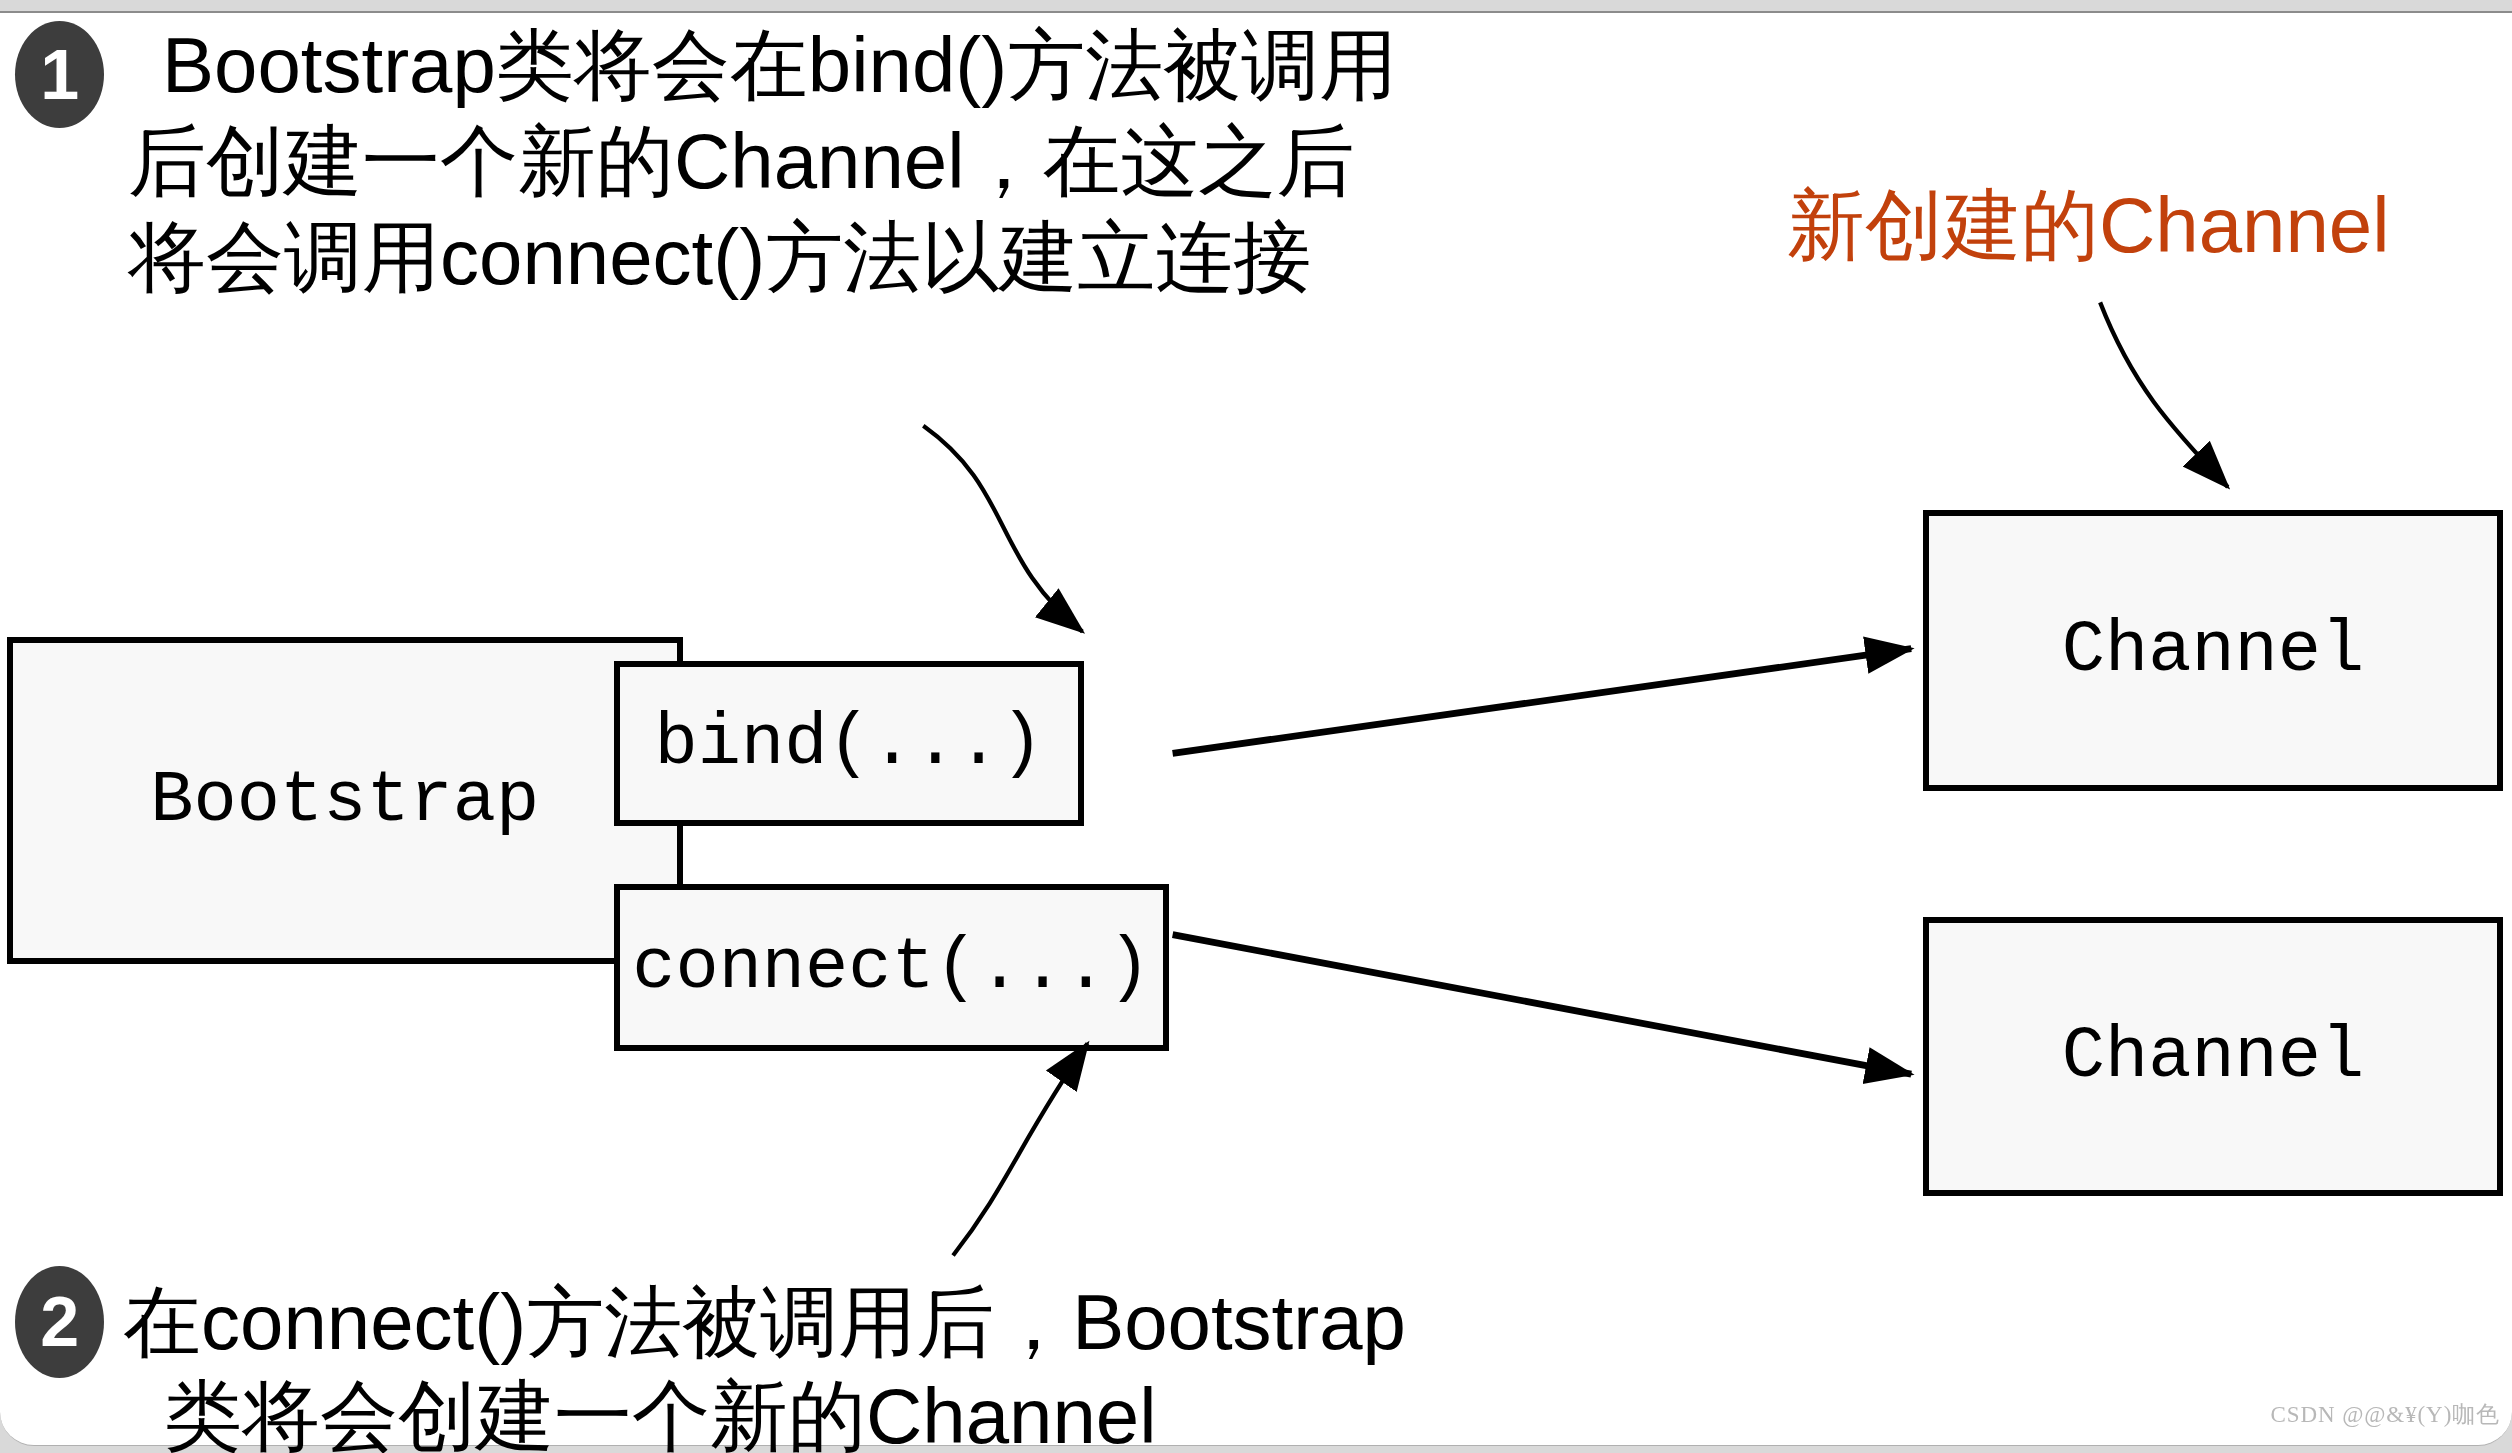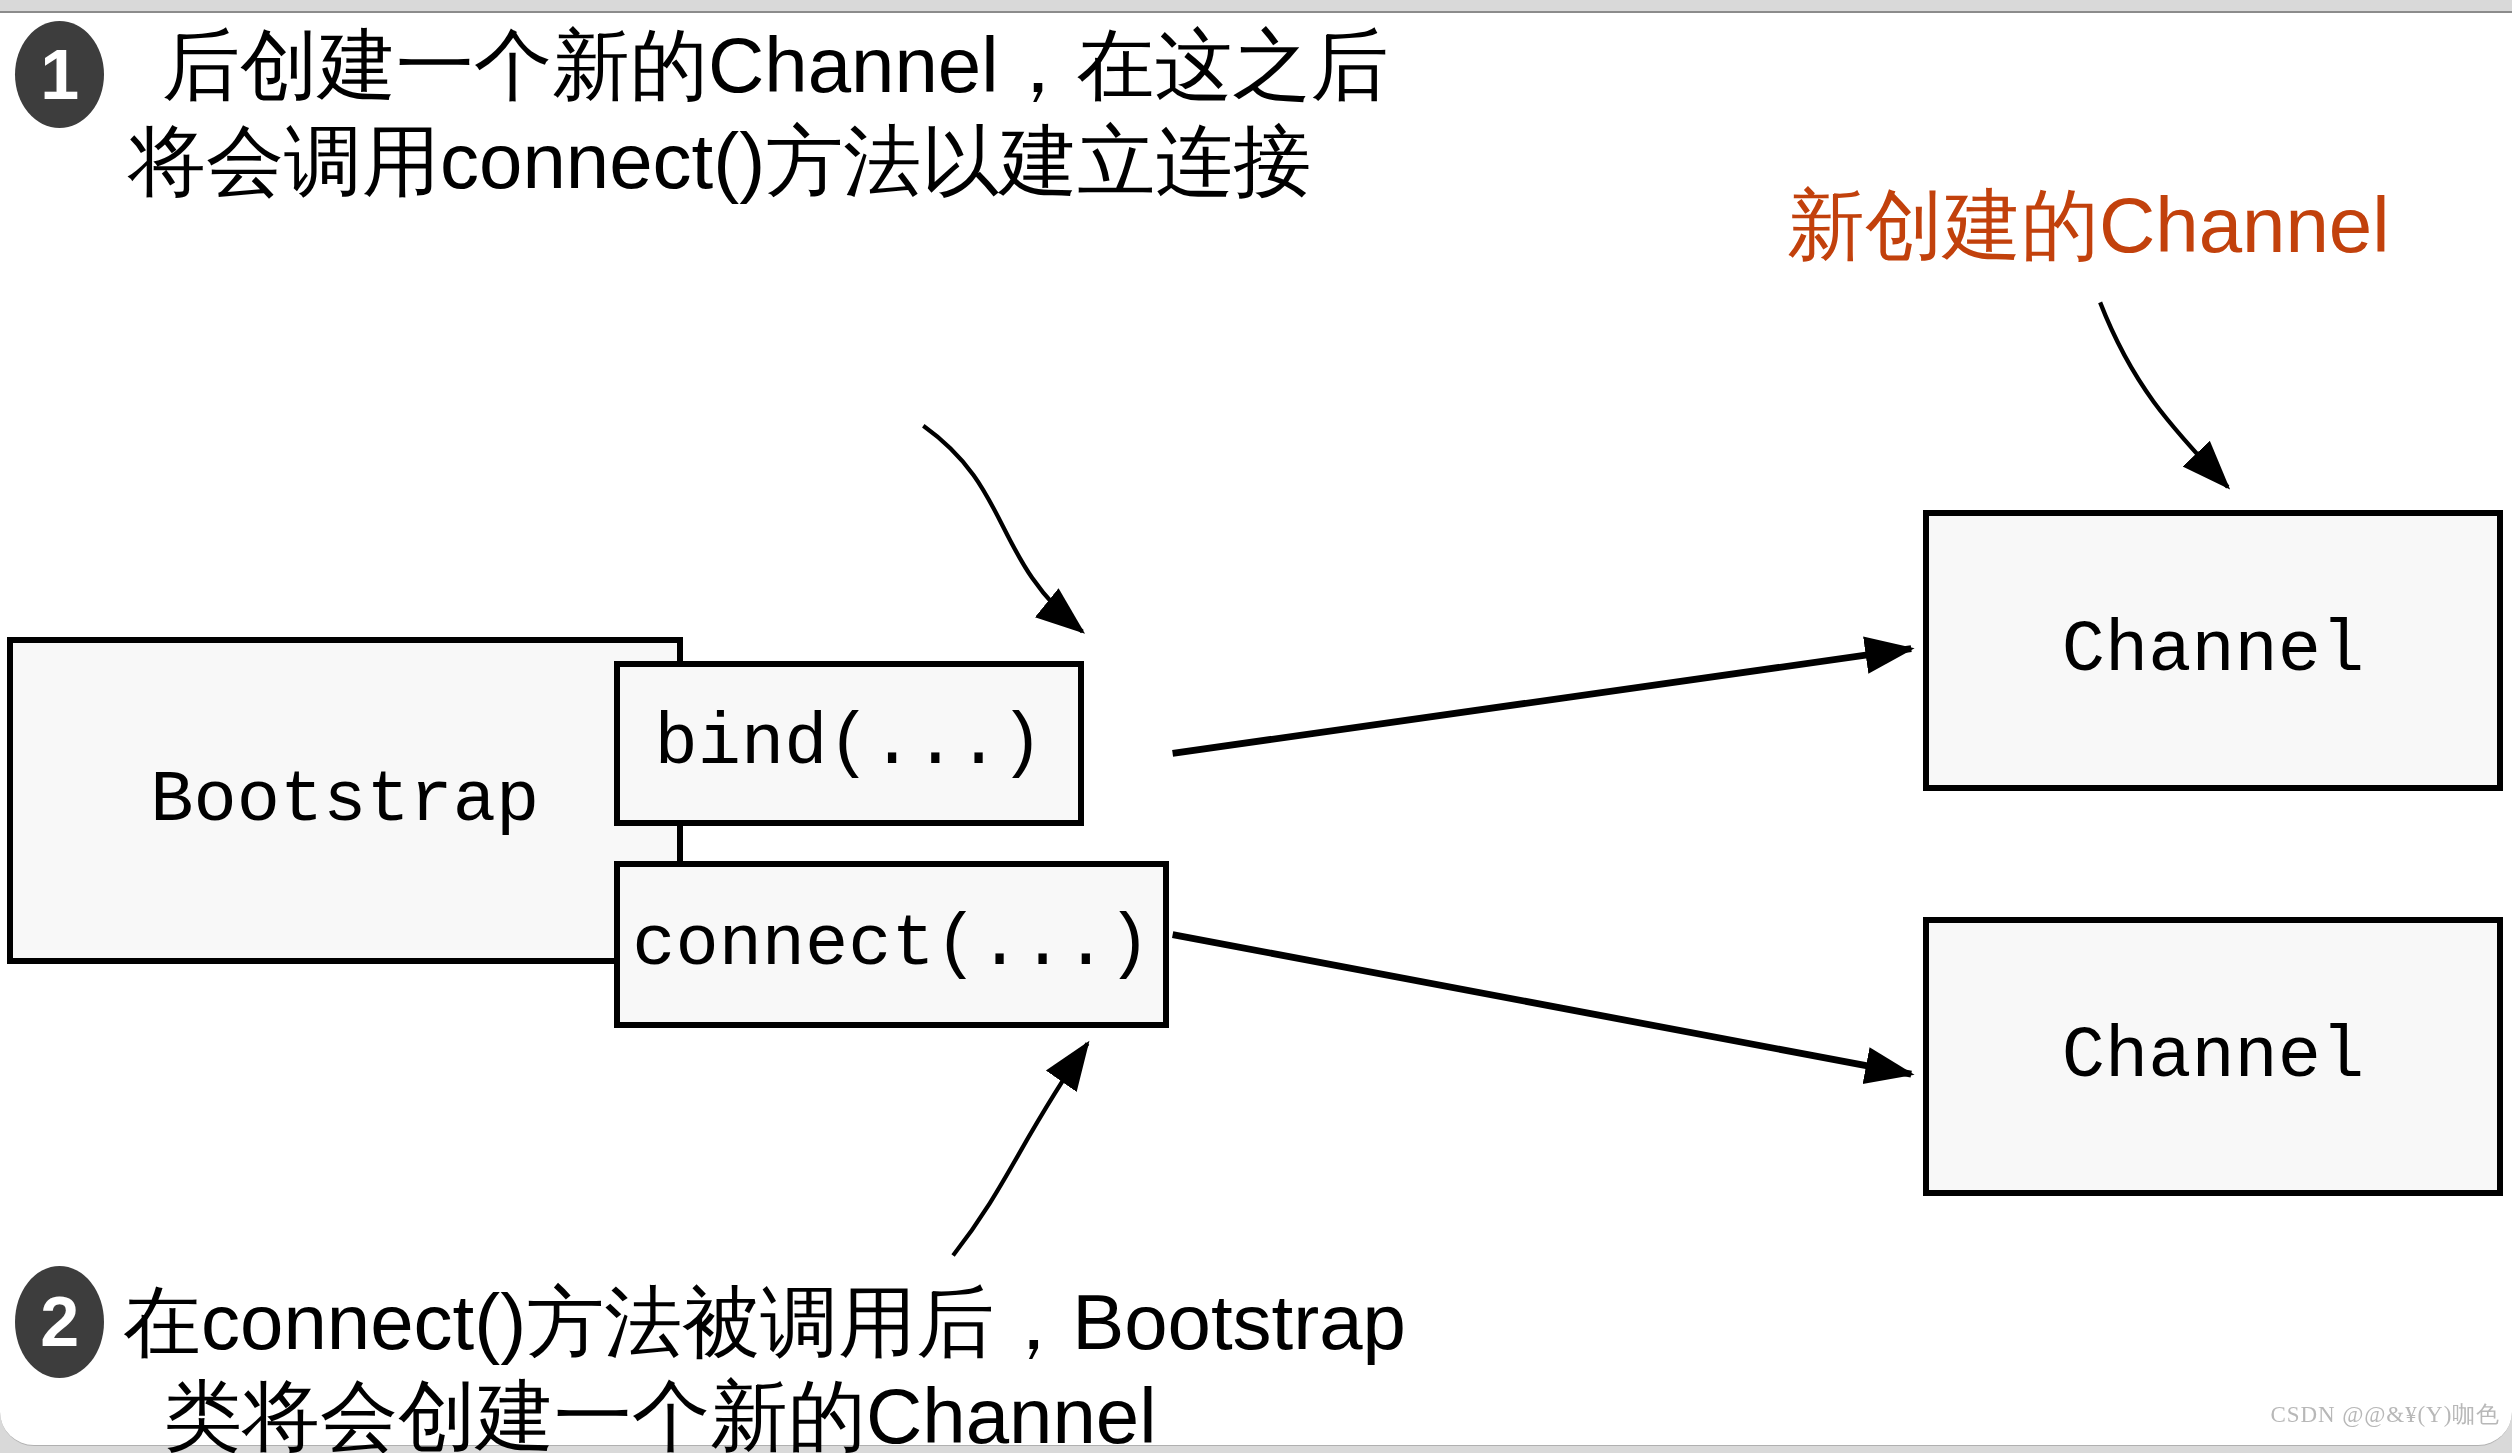--- a/index.html
+++ b/index.html
@@ -22,40 +22,41 @@
   .note-2{left:123px;top:1275px;line-height:94px;}
   .note-2 .ln:nth-child(2){padding-left:41px;}
   .pointer-label{z-index:6;left:1787px;top:174px;font-size:78px;color:#c2410c;white-space:nowrap;
         font-family:"Liberation Sans",sans-serif;}
   
   .node{z-index:4;background:#f8f8f8;border:6px solid #000;box-sizing:border-box;
         display:flex;align-items:center;justify-content:center;
         font-family:"Liberation Mono","DejaVu Sans Mono",monospace;font-size:72px;color:#000;white-space:nowrap;}
   .node-bootstrap{left:6.8px;top:637px;width:676px;height:327px;z-index:3;}
   .node-bind{left:614px;top:661px;width:470px;height:165px;}
-  .node-connect{left:614px;top:861px;width:555px;height:167px;}
+  .node-connect{left:614px;top:884px;width:555px;height:167px;}
   .node-channel-top{left:1923px;top:510px;width:580px;height:281px;}
   .node-channel-bottom{left:1923px;top:917px;width:580px;height:279px;}
   
   .arrows{position:absolute;left:0;top:0;z-index:5;pointer-events:none;}
   
   .watermark{z-index:7;right:12px;top:1399px;font-size:23px;color:#b8b8b8;letter-spacing:0.9px;
         font-family:Liberation Serif, serif;}
 </style>
 </head>
 <body>
 
 <div class="page">
 
   <div class="canvas"></div>
 
   <div class="abs badge badge-1">
     <span>1</span>
   </div>
   <div class="abs note note-1">
+    <div class="ln">Bootstrap类将会在bind()方法被调用</div>
     <div class="ln">后创建一个新的Channel，在这之后</div>
     <div class="ln">将会调用connect()方法以建立连接</div>
   </div>
 
   <div class="abs pointer-label">新创建的Channel</div>
 
   <div class="abs node node-bootstrap">
     <span>Bootstrap</span>
   </div>
   <div class="abs node node-bind">

